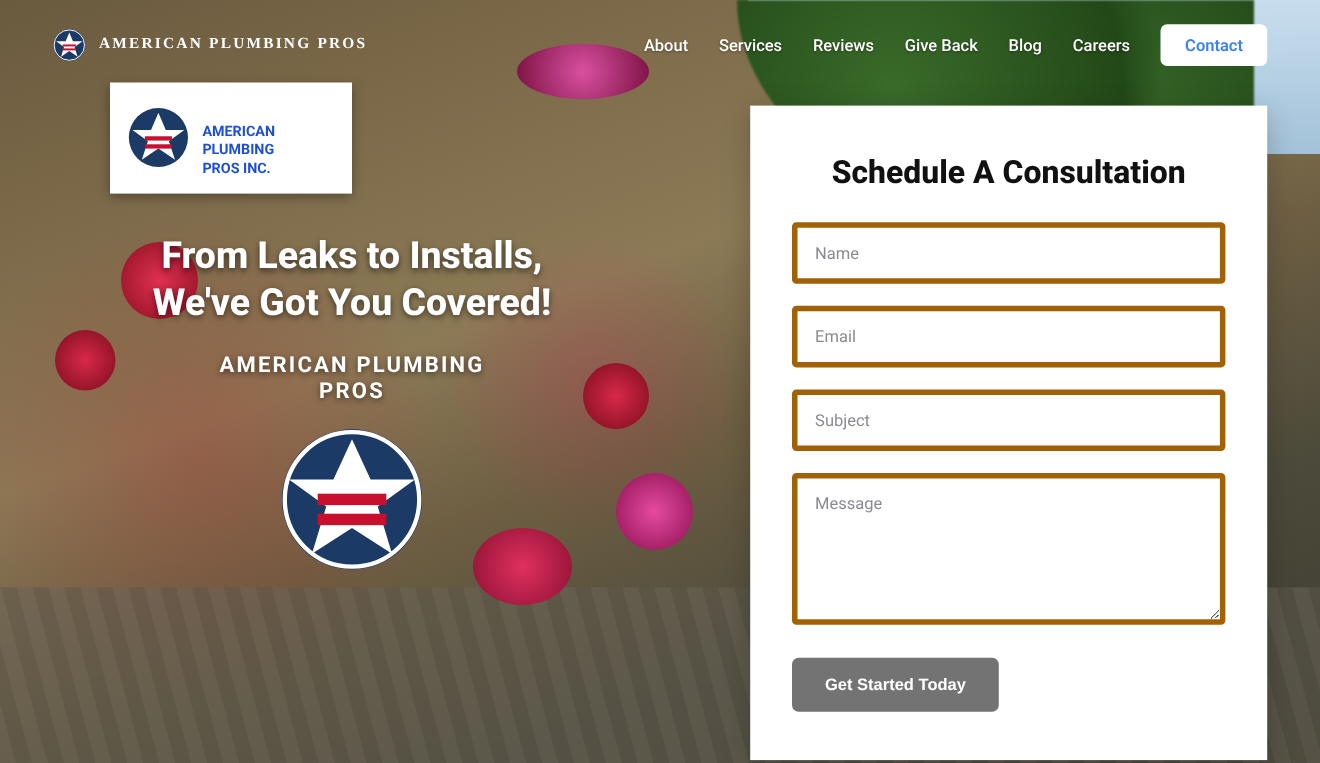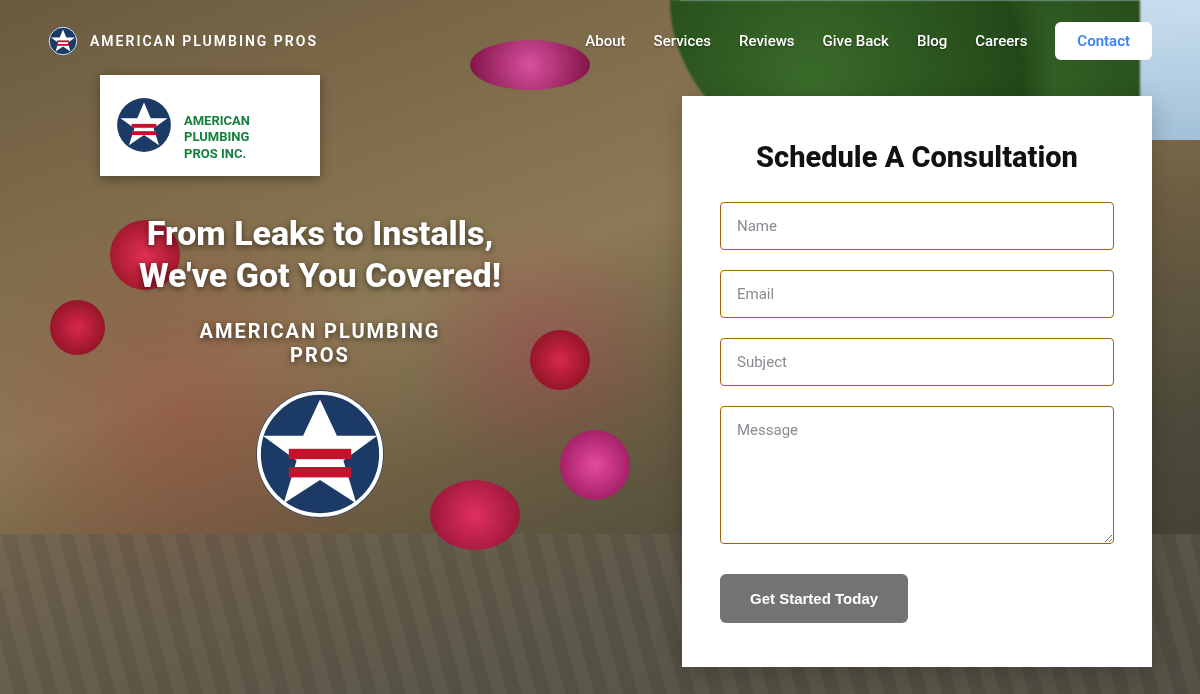--- a/index.html
+++ b/index.html
@@ -26,44 +26,44 @@
   .f2{ left:50px;  top:300px; width:55px; height:55px; background:radial-gradient(circle,#d82848,#7a0e1c);}
   .f3{ left:430px; top:480px; width:90px; height:70px; background:radial-gradient(circle,#e03060,#8b1030);}
   .f4{ left:530px; top:330px; width:60px; height:60px; background:radial-gradient(circle,#d82848,#7a0e1c);}
   .f5{ left:560px; top:430px; width:70px; height:70px; background:radial-gradient(circle,#e54aa0,#8b1050);}
   .f6{ left:470px; top:40px;  width:120px; height:50px; background:radial-gradient(circle,#d850a0,#7a1040);}
 
   
   .nav { position:absolute; top:22px; left:0; width:100%; padding:0 48px;
          display:flex; align-items:center; justify-content:space-between; z-index:20; }
   .brand { display:flex; align-items:center; gap:12px; }
-  .brand-text { color:#fff; font-weight:600; letter-spacing:2px; font-size:14px; }
+  .brand-text { color:#fff; font-weight:600; letter-spacing:2px; font-size:14px;font-family:Liberation Serif, serif; }
   .logo-small { width:30px; height:30px; }
   .nav-links { display:flex; align-items:center; gap:28px; }
   .nav-link { color:#fff; font-size:15px; font-weight:500; cursor:pointer; text-shadow:0 1px 2px rgba(0,0,0,.4); }
   .nav-contact { background:#fff; color:#3b82f6; padding:10px 22px; border-radius:6px;
                  font-weight:600; font-size:15px; cursor:pointer; }
 
   
   .left { position:absolute; left:60px; top:75px; width:520px; z-index:10; text-align:center; }
   .sign { background:#fff; width:220px; padding:14px 16px; display:flex; align-items:center; gap:12px;
           box-shadow:0 3px 10px rgba(0,0,0,.35); margin-left:40px; }
   .sign-logo { width:56px; height:56px; flex:0 0 56px; }
-  .sign-text { color:#15803d; font-weight:700; font-size:13px; line-height:1.25; text-align:left;margin-top:24px; }
+  .sign-text { color:#1d4ed8; font-weight:700; font-size:13px; line-height:1.25; text-align:left;margin-top:24px; }
   .headline { margin-top:36px; color:#fff; font-weight:800; font-size:34px; line-height:1.25;
               text-shadow:0 2px 6px rgba(0,0,0,.55); }
   .subhead  { margin-top:22px; color:#fff; font-weight:700; font-size:20px; letter-spacing:2px;
               text-shadow:0 2px 6px rgba(0,0,0,.55); }
   .biglogo  { margin:22px auto 0; width:130px; height:130px; }
 
   
   .card { position:absolute; right:48px; top:96px; width:470px; background:#fff;
           padding:44px 38px 44px; box-shadow:0 6px 24px rgba(0,0,0,.2); z-index:15; }
   .card h2 { font-size:29px; font-weight:800; color:#111; margin-bottom:28px;text-align:center; }
-  .field { width:100%; border:1px solid #a16207; border-radius:4px; padding:14px 16px;
+  .field { width:100%; border:5px solid #a16207; border-radius:4px; padding:14px 16px;
            font-size:15px; color:#333; margin-bottom:20px; font-family:inherit; }
   .field::placeholder{ color:#8a8a92; }
   textarea.field { height:138px; resize:vertical; }
   .submit { background:#737373; color:#fff; border:none; border-radius:6px;
             padding:16px 30px; font-size:15px; font-weight:600; cursor:pointer; margin-top:6px; }
 
   
   .disc { fill:#1b3a66; }
   .ring { fill:none; stroke:#fff; stroke-width:3; }
   .star { fill:#fff; }

